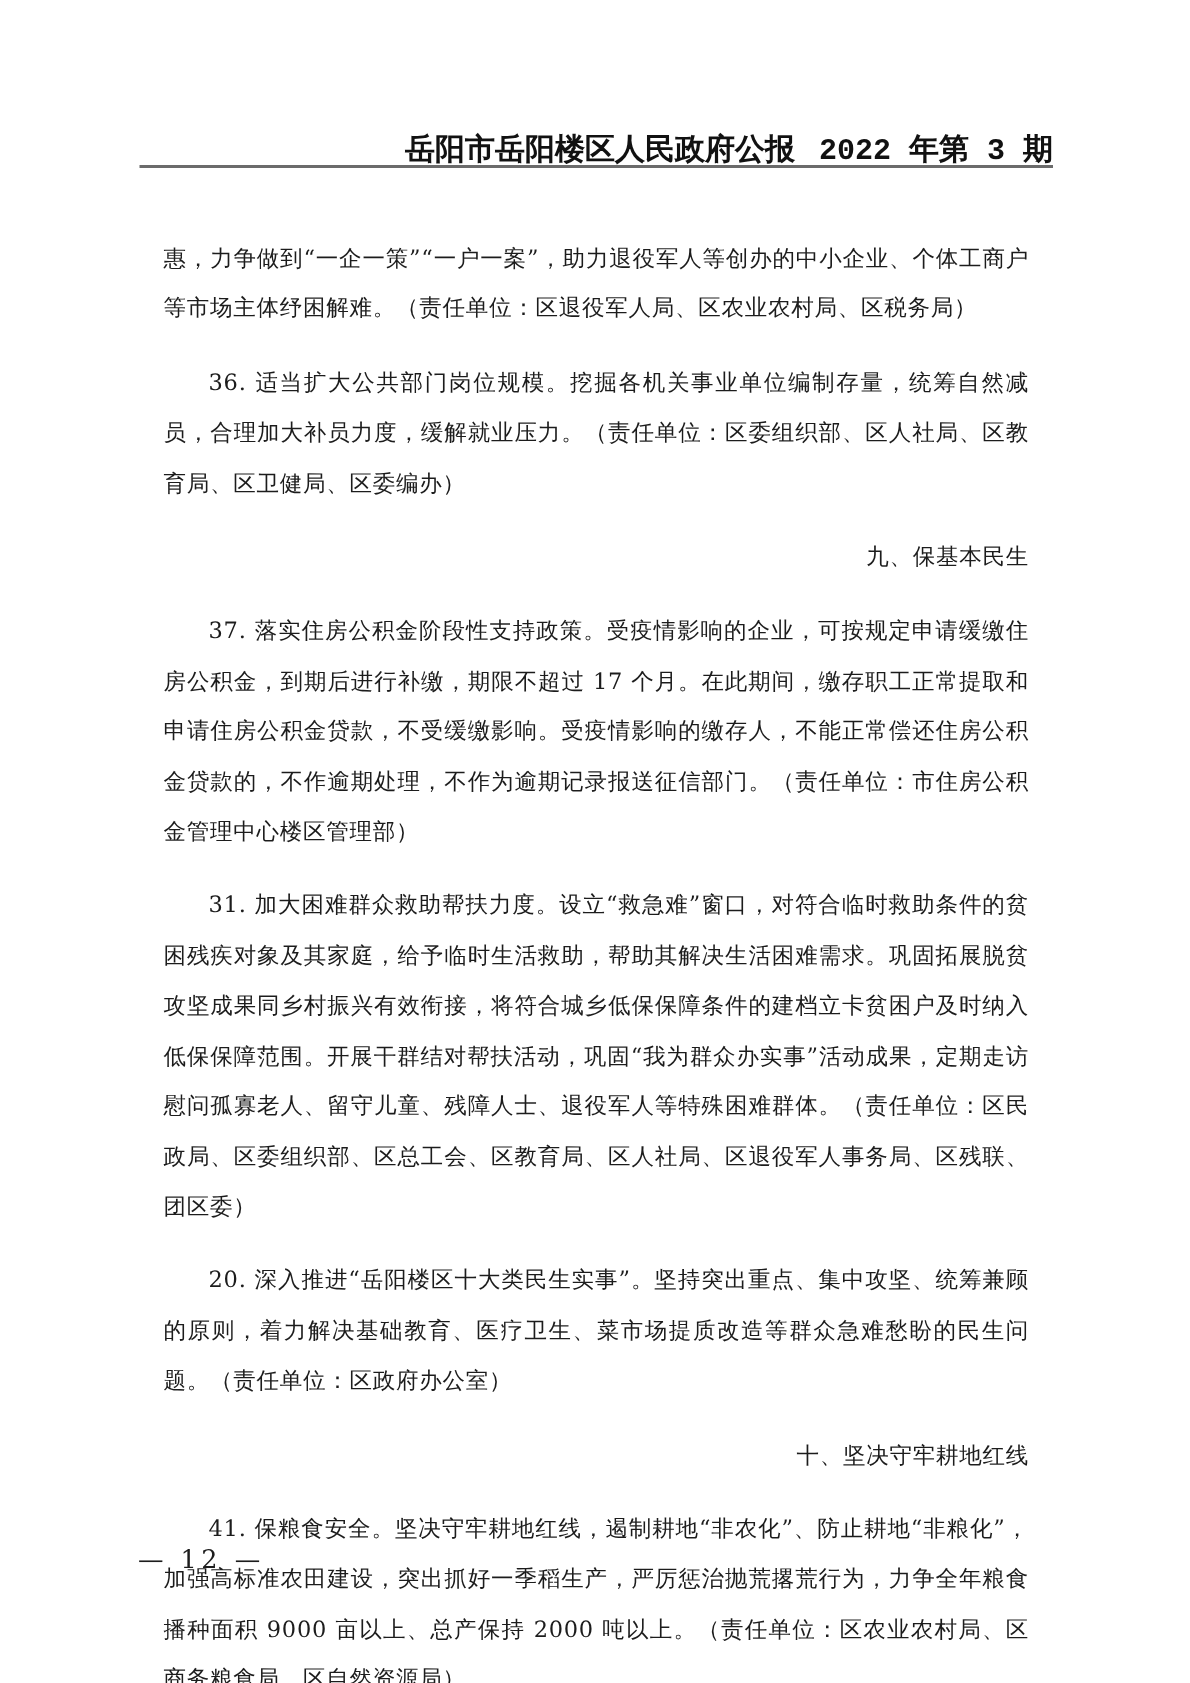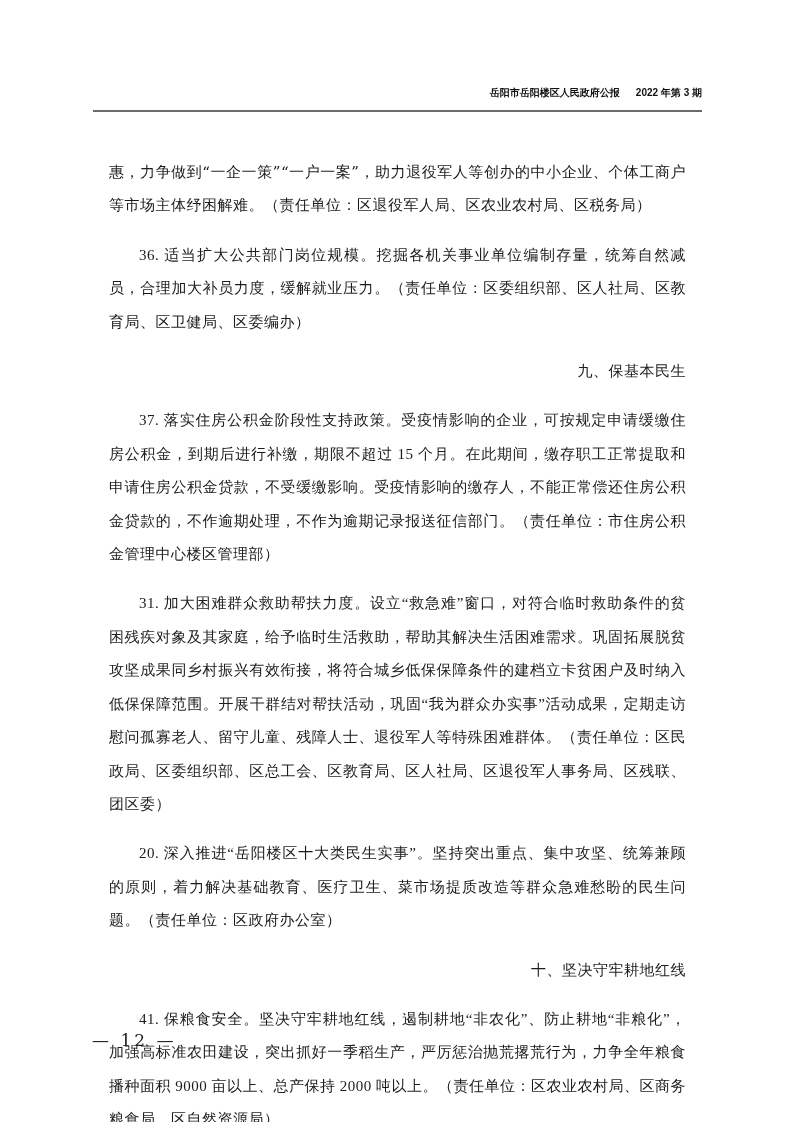--- a/index.html
+++ b/index.html
@@ -15,23 +15,23 @@
     overflow: hidden;
     font-family: "DejaVu Serif", serif;
     color: #1c1c1c;
   }
   .page-header {
     position: absolute;
     top: 86px;
     left: 93px;
     width: 609px;
     text-align: right;
-    font-family: Liberation Sans, sans-serif;
+    font-family: Liberation Mono, monospace;
     font-weight: 700;
-    font-size: 10px;
+    font-size: 20px;
     white-space: nowrap;
     color: #111111;
   }
   .page-header .issue {
     margin-left: 16px;
   }
   .header-rule {
     position: absolute;
     top: 110px;
     left: 93px;
@@ -49,21 +49,20 @@
     letter-spacing: 0.5px;
     text-align: justify;
     text-justify: inter-character;
   }
   .document-body p {
     margin: 16px;
     padding: 0;
   }
   .indent {
     text-indent: 2em;
-    font-family: Liberation Serif, serif;
   }
   .section-heading {
     text-indent: 2em;
     text-align: right;
   }
   .page-footer {
     position: absolute;
     left: 92px;
     top: 1030px;
     font-size: 17px;
@@ -79,21 +78,21 @@
   <div class="page-header">
     <span>岳阳市岳阳楼区人民政府公报</span><span class="issue">2022 年第 3 期</span>
   </div>
 
   <div class="header-rule"></div>
 
   <div class="document-body">
     <p>惠，力争做到“一企一策”“一户一案”，助力退役军人等创办的中小企业、个体工商户等市场主体纾困解难。（责任单位：区退役军人局、区农业农村局、区税务局）</p>
     <p class="indent">36. 适当扩大公共部门岗位规模。挖掘各机关事业单位编制存量，统筹自然减员，合理加大补员力度，缓解就业压力。（责任单位：区委组织部、区人社局、区教育局、区卫健局、区委编办）</p>
     <p class="section-heading">九、保基本民生</p>
-    <p class="indent">37. 落实住房公积金阶段性支持政策。受疫情影响的企业，可按规定申请缓缴住房公积金，到期后进行补缴，期限不超过 15 个月。在此期间，缴存职工正常提取和申请住房公积金贷款，不受缓缴影响。受疫情影响的缴存人，不能正常偿还住房公积金贷款的，不作逾期处理，不作为逾期记录报送征信部门。（责任单位：市住房公积金管理中心楼区管理部）</p>
+    <p class="indent">37. 落实住房公积金阶段性支持政策。受疫情影响的企业，可按规定申请缓缴住房公积金，到期后进行补缴，期限不超过 17 个月。在此期间，缴存职工正常提取和申请住房公积金贷款，不受缓缴影响。受疫情影响的缴存人，不能正常偿还住房公积金贷款的，不作逾期处理，不作为逾期记录报送征信部门。（责任单位：市住房公积金管理中心楼区管理部）</p>
     <p class="indent">31. 加大困难群众救助帮扶力度。设立“救急难”窗口，对符合临时救助条件的贫困残疾对象及其家庭，给予临时生活救助，帮助其解决生活困难需求。巩固拓展脱贫攻坚成果同乡村振兴有效衔接，将符合城乡低保保障条件的建档立卡贫困户及时纳入低保保障范围。开展干群结对帮扶活动，巩固“我为群众办实事”活动成果，定期走访慰问孤寡老人、留守儿童、残障人士、退役军人等特殊困难群体。（责任单位：区民政局、区委组织部、区总工会、区教育局、区人社局、区退役军人事务局、区残联、团区委）</p>
     <p class="indent">20. 深入推进“岳阳楼区十大类民生实事”。坚持突出重点、集中攻坚、统筹兼顾的原则，着力解决基础教育、医疗卫生、菜市场提质改造等群众急难愁盼的民生问题。（责任单位：区政府办公室）</p>
     <p class="section-heading">十、坚决守牢耕地红线</p>
     <p class="indent">41. 保粮食安全。坚决守牢耕地红线，遏制耕地“非农化”、防止耕地“非粮化”，加强高标准农田建设，突出抓好一季稻生产，严厉惩治抛荒撂荒行为，力争全年粮食播种面积 9000 亩以上、总产保持 2000 吨以上。（责任单位：区农业农村局、区商务粮食局、区自然资源局）</p>
 
   </div>
 
   <div class="page-footer">
     <span>— 12 —</span>
   </div>

